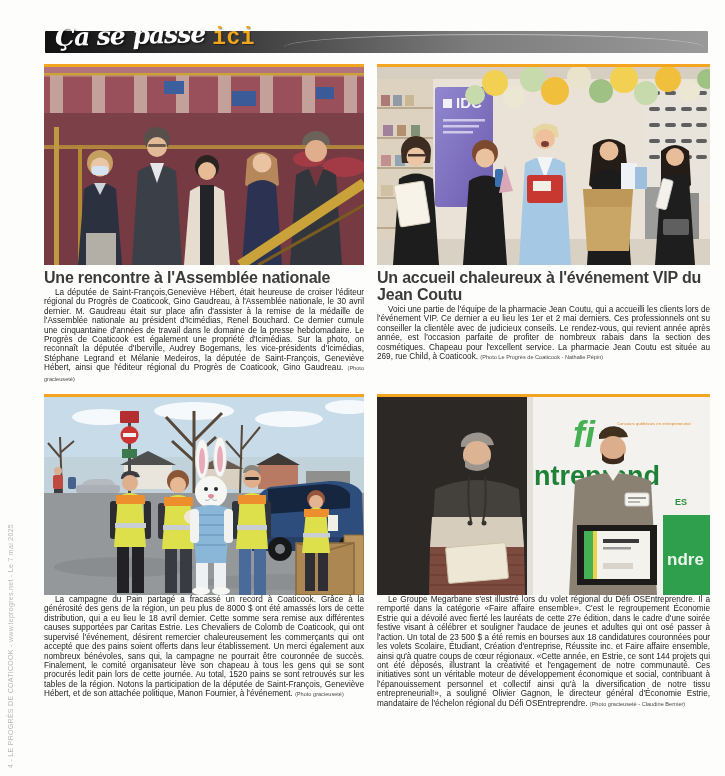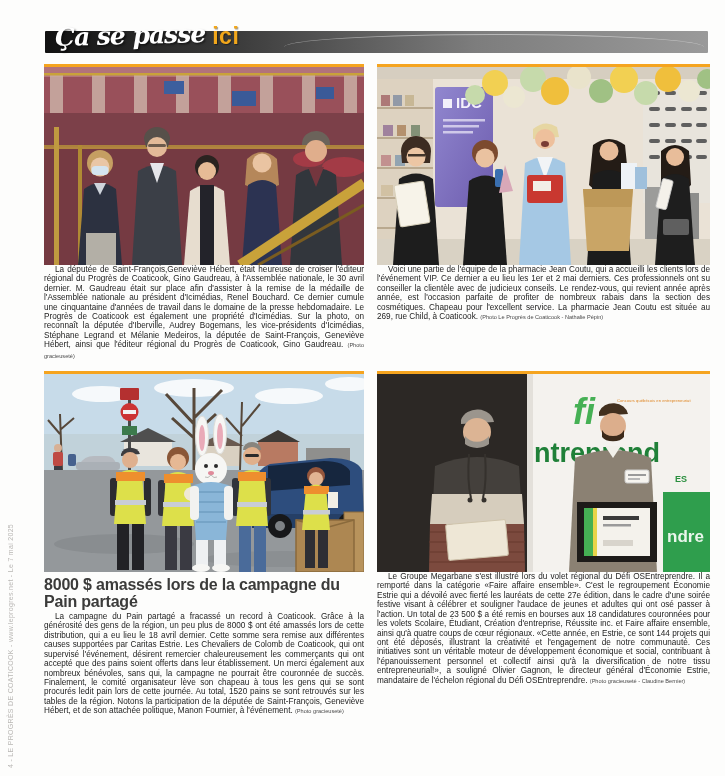--- a/index.html
+++ b/index.html
@@ -10,21 +10,21 @@
   
   .masthead{position:absolute;left:45px;top:31px;width:663px;height:22px;
     background:linear-gradient(to right,#121212 0%,#3a3a3a 28%,#7d7d7d 65%,#9a9a9a 100%);
     border-radius:1px;}
   .masthead .swoosh{position:absolute;right:4px;top:3px;width:420px;height:12px;
     border-top:1px solid rgba(255,255,255,.45);border-radius:100% 100% 0 0/200% 200% 0 0;}
   .masthead-title{position:absolute;left:10px;top:-10px;white-space:nowrap;}
   .masthead-script{font-family:"DejaVu Serif",serif;font-style:italic;font-weight:bold;
     color:#ffffff;font-size:25px;letter-spacing:-1px;
     text-shadow:1.5px 1.5px 2px rgba(0,0,0,.55);display:inline-block;transform:rotate(-1.5deg);}
-  .masthead-accent{font-family:Liberation Sans, sans-serif;font-weight:bold;font-style:normal;
+  .masthead-accent{font-family:Liberation Mono, monospace;font-weight:bold;font-style:normal;
     color:#f2a71b;font-size:23px;margin-left:7px;letter-spacing:.5px;
     text-shadow:1px 1px 1px rgba(0,0,0,.4);display:inline-block;}
   
   .edge-caption{position:absolute;left:14px;bottom:8px;transform:rotate(-90deg);
     transform-origin:0 100%;font-size:7px;color:#b9b7b4;white-space:nowrap;letter-spacing:.3px;}
   
   .content{position:absolute;left:44px;top:64px;width:666px;
     display:grid;grid-template-columns:320px 333px;column-gap:13px;row-gap:10px;}
   article{display:block;}
   .photo-wrap{border-top:3px solid #f5a41f;}
@@ -105,20 +105,21 @@
         <g>
           <path d="M258,76 a14,13 0 0 1 28,2 l-28,0 Z" fill="#6b635a"></path>
           <circle cx="272" cy="84" r="11" fill="#e0ae8c"></circle>
           <path d="M246,198 L252,108 Q272,94 292,108 L298,198 Z" fill="#32363c"></path>
           <path d="M264,100 L272,120 L280,100 Z" fill="#74363e"></path>
         </g>
         <line x1="196" y1="198" x2="320" y2="116" stroke="#c9a23a" stroke-width="10"></line>
         <line x1="214" y1="198" x2="320" y2="138" stroke="#7a5c20" stroke-width="3"></line>
       </svg>
     </div>
+    <h2 class="title">Une rencontre à l'Assemblée nationale</h2>
     <p class="body"><span>La députée de Saint-François,Geneviève Hébert, était heureuse de croiser l'éditeur régional du Progrès de Coaticook, Gino Gaudreau, à l'Assemblée nationale, le 30 avril dernier. M. Gaudreau était sur place afin d'assister à la remise de la médaille de l'Assemblée nationale au président d'Icimédias, Renel Bouchard. Ce dernier cumule une cinquantaine d'années de travail dans le domaine de la presse hebdomadaire. Le Progrès de Coaticook est également une propriété d'Icimédias. Sur la photo, on reconnaît la députée d'Iberville, Audrey Bogemans, les vice-présidents d'Icimédias, Stéphane Legrand et Mélanie Medeiros, la députée de Saint-François, Geneviève Hébert, ainsi que l'éditeur régional du Progrès de Coaticook, Gino Gaudreau.</span> <span class="credit">(Photo gracieuseté)</span></p>
   </article>
 
   <article>
     <div class="photo-wrap">
       <svg class="photo" viewBox="0 0 333 198" preserveAspectRatio="none">
         <defs>
           <linearGradient id="gp" x1="0" y1="0" x2="1" y2="1">
             <stop offset="0" stop-color="#9187cf"></stop>
               <stop offset="1" stop-color="#6d5cae"></stop>
@@ -234,20 +235,21 @@
         </g>
         <g>
           <path d="M284,84 q14,-12 28,0 l2,34 q-6,6 -10,2 l-12,0 q-4,4 -8,-2 Z" fill="#241c16"></path>
           <circle cx="298" cy="90" r="9" fill="#e8bd9a"></circle>
           <path d="M278,198 L284,112 Q298,102 312,112 L318,198 Z" fill="#1e1e1e"></path>
           <rect x="282" y="112" width="11" height="30" rx="2" transform="rotate(14 287 127)" fill="#f4f1ea" stroke="#cccccc" stroke-width="0.8"></rect>
           <rect x="286" y="152" width="26" height="16" rx="2" fill="#5f5f5f"></rect>
         </g>
       </svg>
     </div>
+    <h2 class="title">Un accueil chaleureux à l'événement VIP du Jean Coutu</h2>
     <p class="body"><span>Voici une partie de l'équipe de la pharmacie Jean Coutu, qui a accueilli les clients lors de l'événement VIP. Ce dernier a eu lieu les 1er et 2 mai derniers. Ces professionnels ont su conseiller la clientèle avec de judicieux conseils. Le rendez-vous, qui revient année après année, est l'occasion parfaite de profiter de nombreux rabais dans la section des cosmétiques. Chapeau pour l'excellent service. La pharmacie Jean Coutu est située au 269, rue Child, à Coaticook.</span> <span class="credit">(Photo Le Progrès de Coaticook - Nathalie Pépin)</span></p>
   </article>
 
   <article>
     <div class="photo-wrap">
       <svg class="photo" viewBox="0 0 320 198" preserveAspectRatio="none">
         <rect width="320" height="100" fill="#c7dbe9"></rect>
         <g fill="#ffffff" opacity="0.85">
           <ellipse cx="58" cy="20" rx="30" ry="8"></ellipse>
             <ellipse cx="150" cy="14" rx="40" ry="9"></ellipse>
@@ -362,21 +364,20 @@
           <path d="M152,118 h30 M151,128 h32 M151,138 h32 M152,148 h30" stroke="#6e9cc0" stroke-width="2" fill="none" opacity="0.7"></path>
           <rect x="146" y="112" width="9" height="34" rx="4" fill="#f2f2f0"></rect>
           <rect x="180" y="112" width="9" height="34" rx="4" fill="#f2f2f0"></rect>
           <rect x="152" y="166" width="12" height="26" fill="#eef0f2"></rect>
           <rect x="170" y="166" width="12" height="26" fill="#eef0f2"></rect>
           <ellipse cx="157" cy="194" rx="9" ry="4" fill="#f6f6f4"></ellipse>
           <ellipse cx="177" cy="194" rx="9" ry="4" fill="#f6f6f4"></ellipse>
         </g>
       </svg>
     </div>
-    <h2 class="title">8000 $ amassés lors de la campagne du Pain partagé</h2>
     <p class="body"><span>La campagne du Pain partagé a fracassé un record à Coaticook. Grâce à la générosité des gens de la région, un peu plus de 8000 $ ont été amassés lors de cette distribution, qui a eu lieu le 18 avril dernier. Cette somme sera remise aux différentes causes supportées par Caritas Estrie. Les Chevaliers de Colomb de Coaticook, qui ont supervisé l'événement, désirent remercier chaleureusement les commerçants qui ont accepté que des pains soient offerts dans leur établissement. Un merci également aux nombreux bénévoles, sans qui, la campagne ne pourrait être couronnée de succès. Finalement, le comité organisateur lève son chapeau à tous les gens qui se sont procurés ledit pain lors de cette journée. Au total, 1520 pains se sont retrouvés sur les tables de la région. Notons la participation de la députée de Saint-François, Geneviève Hébert, et de son attachée politique, Manon Fournier, à l'événement.</span> <span class="credit">(Photo gracieuseté)</span></p>
   </article>
 
   <article>
     <div class="photo-wrap">
       <svg class="photo" viewBox="0 0 333 198" preserveAspectRatio="none">
         <rect width="333" height="198" fill="#2c2825"></rect>
         <rect x="150" width="183" height="198" fill="#f4f2ee"></rect>
         <rect x="150" width="6" height="198" fill="#e3e0da"></rect>
         <g>

